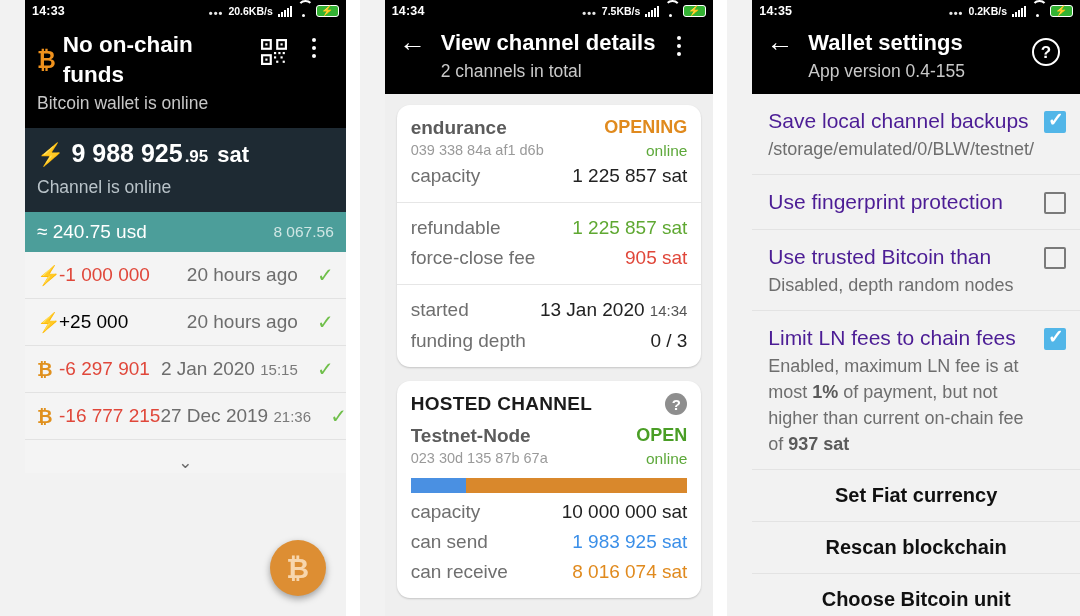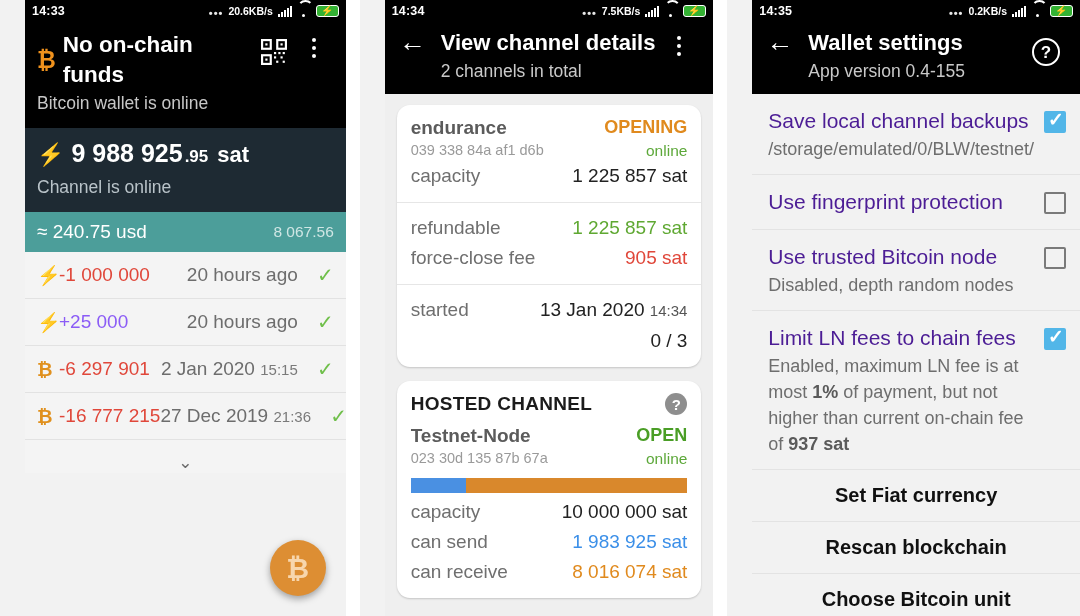--- a/index.html
+++ b/index.html
@@ -70,21 +70,21 @@
   .fiat-left { color:#fff; font-size: 19px; }
   .fiat-right { margin-left:auto; color:#cfe6e4; font-size: 15.5px; }
 
   .tx-list { background:#f4f4f4; }
   .tx-row { display:flex; align-items:center; padding: 11px 12px; border-bottom: 1px solid #e2e2e2; }
   .tx-icon { width: 22px; font-size: 19px; font-weight: bold; flex:none; }
   .tx-icon.ln { color:#3b8fe8; }
   .tx-icon.chain { color:#e0901d; font-family:"DejaVu Sans",sans-serif; }
   .tx-amt { font-size: 19px; white-space: nowrap; }
   .tx-amt.neg { color:#e0473a; }
-  .tx-amt.pos { color:#8b5cf6; }
+  .tx-amt.pos { color:#000000; }
   .tx-when { margin-left:auto; color:#6d6d6d; font-size: 19px; white-space:nowrap; }
   .tx-when .t { font-size: 15px; color:#7a7a7a; }
   .tx-check { width: 26px; text-align:right; color:#6fbf4a; font-size: 20px; flex:none; margin-left:10px;}
   .chev-more { text-align:center; color:#6a6a6a; font-size: 17px; padding: 12px 0 0 0; background:#f4f4f4;}
   .a-rest { background:#f4f4f4; flex:1; }
   .fab { position:absolute; right: 20px; bottom: 20px; width: 56px; height:56px; border-radius:50%;
     background:#dd8e33; box-shadow: 0 3px 7px rgba(0,0,0,.35);
     display:flex;align-items:center;justify-content:center; color:#f7d6ad; font-size:28px; font-weight:bold;
     font-family:"DejaVu Sans",sans-serif;}
 
@@ -313,20 +313,21 @@
               <span class="v red">905 sat</span>
             </div>
           </div>
         <div class="card-div"></div>
         <div class="card-sec" id="ch1-bottom">
             <div class="kv">
               <span class="k">started</span>
               <span class="v ">13 Jan 2020 <span class="small">14:34</span></span>
             </div>
             <div class="kv">
+              <span class="k">funding depth</span>
               <span class="v ">0 / 3</span>
             </div>
           </div>
       </div>
 
       <div class="card">
         <div class="hosted-title">
           <span class="t">HOSTED CHANNEL</span>
           <span class="q-badge">?</span>
         </div>
@@ -410,21 +411,21 @@
           <div class="cb on"></div>
         </div>
         <div class="setting">
           <div class="setting-texts">
             <div class="s-title">Use fingerprint protection</div>
           </div>
           <div class="cb"></div>
         </div>
         <div class="setting">
           <div class="setting-texts">
-            <div class="s-title">Use trusted Bitcoin node</div>
+            <div class="s-title">Use trusted Bitcoin than</div>
             <div class="s-desc">Disabled, depth random nodes</div>
           </div>
           <div class="cb"></div>
         </div>
         <div class="setting">
           <div class="setting-texts">
             <div class="s-title">Limit LN fees to chain fees</div>
             <div class="s-desc">Enabled, maximum LN fee is at most <b>1%</b> of payment, but not higher than current on-chain fee of <b>937 sat</b></div>
           </div>
           <div class="cb on"></div>

